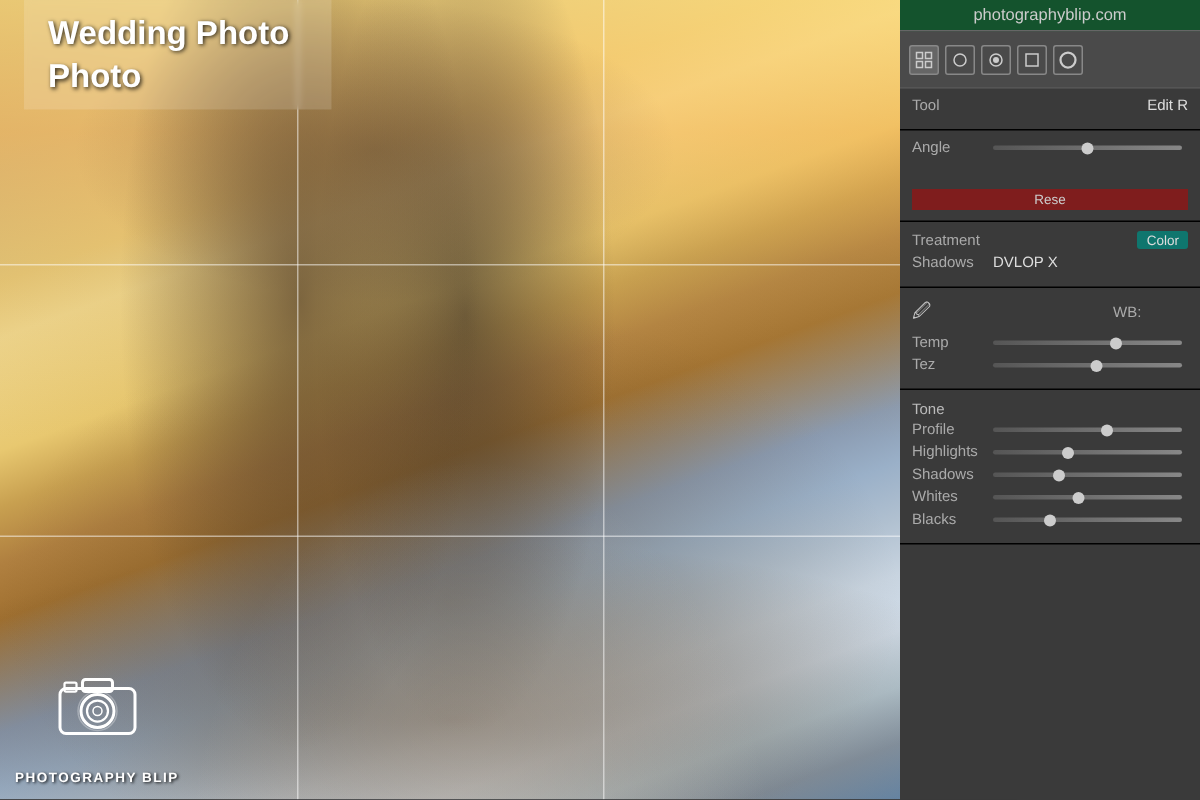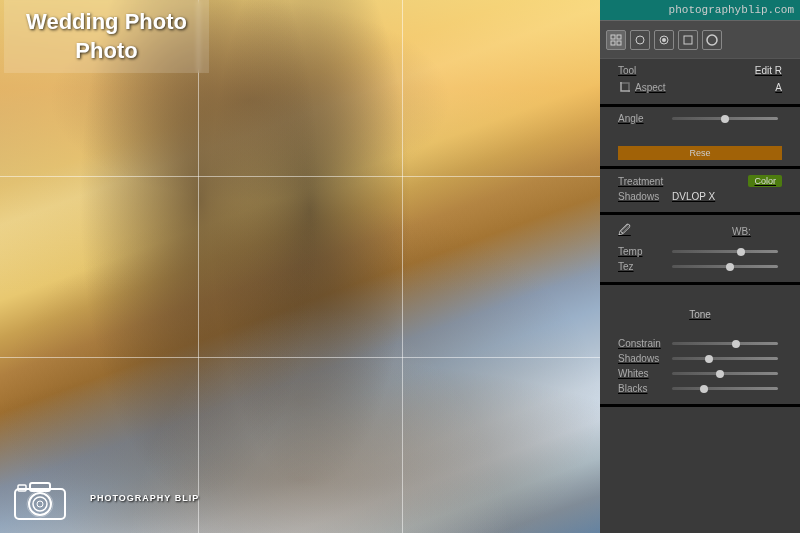--- a/index.html
+++ b/index.html
@@ -99,43 +99,42 @@
       position: absolute;
       top: 0; bottom: 0;
       width: 1px;
       background: rgba(255,255,255,0.5);
     }
 
     
     .title-overlay {
       position: absolute;
       top: 0;
-      left: 4px;
+      left: 16px;
       background: rgba(255,255,255,0.15);
       backdrop-filter: blur(2px);
       padding: 8px 16px;
       min-width: 205px;
-      text-align: center;
     }
 
     .title-text {
       color: white;
       font-size: 22px;
       font-weight: bold;
       text-shadow: 1px 1px 3px rgba(0,0,0,0.8);
       line-height: 1.3;
     }
 
     
     .logo-area {
       position: absolute;
       bottom: 10px;
       left: 10px;
       display: flex;
-      flex-direction: row;
+      flex-direction: column;
       align-items: center;
       gap: 20px;
     }
 
     .logo-icon {
       width: 60px;
       height: 50px;
     }
 
     .logo-text {
@@ -176,23 +175,22 @@
       align-items: center;
       justify-content: center;
       cursor: pointer;
     }
 
     .tool-icon.active {
       background: #666;
     }
 
     .panel-section {
-      padding: 6px 18px;
-      border-bottom: 3px solid #000000;
-      text-decoration: underline;
+      padding: 6px 8px;
+      border-bottom: 1px solid #000000;
     }
 
     .panel-row {
       display: flex;
       align-items: center;
       justify-content: space-between;
       margin-bottom: 4px;
       font-size: 10px;
       color: #ccc;
     }
@@ -253,51 +251,51 @@
       background: #555;
       color: #ddd;
       font-size: 9px;
       padding: 1px 6px;
       border: none;
       cursor: pointer;
       border-radius: 2px;
     }
 
     .treatment-btn.active {
-      background: #4d7c0f;
+      background: #0f766e;
     }
 
     .profile-row {
       display: flex;
       align-items: center;
       gap: 4px;
       margin-bottom: 4px;
     }
 
     .reset-btn {
-      background: #a16207;
+      background: #7f1d1d;
       color: #ccc;
       font-size: 9px;
       padding: 2px 8px;
       border: none;
       cursor: pointer;
       width: 100%;
       margin-top: 18px;
     }
 
     .eyedropper-icon {
       font-size: 12px;
       color: #ccc;
     }
 
     .tone-section {
-      text-align: center;
+      text-align: left;
       font-size: 10px;
       color: #bbb;
-      margin: 18px 0;
+      margin: 2px 0;
     }
   </style>
 </head>
 <body>
 
 <div class="photo-area">
   <div class="photo-bg">
     <div class="sky-glow"></div>
     <div class="couple-overlay"></div>
     <div class="veil-overlay"></div>
@@ -331,21 +329,21 @@
       <rect x="8" y="12" width="8" height="6" rx="1" fill="none" stroke="white" stroke-width="1.5"></rect>
 
       <circle cx="30" cy="31" r="13" fill="none" stroke="rgba(255,255,255,0.3)" stroke-width="1"></circle>
     </svg>
     <div class="logo-text">PHOTOGRAPHY BLIP</div>
   </div>
 </div>
 
 <div class="right-panel">
 
-  <div style="background:#0f766e; padding:4px 6px; text-align:right; font-size:11px; color:#ccc; border-bottom:1px solid #666;font-family:Liberation Mono, monospace;">
+  <div style="background:#14532d; padding:4px 6px; text-align:center; font-size:11px; color:#ccc; border-bottom:1px solid #666;">
     <span>photographyblip.com</span>
   </div>
 
   <div class="panel-header">
     <div class="tool-icon active">
       <svg width="12" height="12" viewBox="0 0 12 12">
         <rect x="1" y="1" width="4" height="4" fill="none" stroke="#ccc" stroke-width="1"></rect>
         <rect x="7" y="1" width="4" height="4" fill="none" stroke="#ccc" stroke-width="1"></rect>
         <rect x="1" y="7" width="4" height="4" fill="none" stroke="#ccc" stroke-width="1"></rect>
         <rect x="7" y="7" width="4" height="4" fill="none" stroke="#ccc" stroke-width="1"></rect>
@@ -372,30 +370,20 @@
         <circle cx="6" cy="6" r="5" fill="none" stroke="#ccc" stroke-width="1.5"></circle>
       </svg>
     </div>
   </div>
 
   <div class="panel-section">
     <div class="panel-row">
       <span class="panel-label">Tool</span>
       <span class="panel-value">Edit R</span>
     </div>
-    <div class="panel-row">
-      <span style="display:flex;align-items:center;gap:3px;">
-        <svg width="14" height="14" viewBox="0 0 14 14">
-          <path d="M3 2v9h9" fill="none" stroke="#aaa" stroke-width="1.5"></path>
-          <path d="M2 3h9v9" fill="none" stroke="#aaa" stroke-width="1.5" opacity="0.5"></path>
-        </svg>
-        <span class="panel-label">Aspect</span>
-      </span>
-      <span class="panel-value">A</span>
-    </div>
   </div>
 
   <div class="panel-section">
     <div class="panel-row">
       <span class="panel-label">Angle</span>
       <div class="slider-track">
         <div class="slider-thumb" style="left: 50%"></div>
       </div>
     </div>
     <button class="reset-btn">Rese</button>
@@ -427,26 +415,32 @@
       <span class="panel-label">Tez</span>
       <div class="slider-track">
         <div class="slider-thumb" style="left: 55%"></div>
       </div>
     </div>
   </div>
 
   <div class="panel-section">
     <div class="tone-section">Tone</div>
     <div class="panel-row">
-      <span class="panel-label">Constrain</span>
+      <span class="panel-label">Profile</span>
       <div class="slider-track">
         <div class="slider-thumb" style="left: 60%"></div>
       </div>
     </div>
     <div class="panel-row">
+      <span class="panel-label">Highlights</span>
+      <div class="slider-track">
+        <div class="slider-thumb" style="left: 40%"></div>
+      </div>
+    </div>
+    <div class="panel-row">
       <span class="panel-label">Shadows</span>
       <div class="slider-track">
         <div class="slider-thumb" style="left: 35%"></div>
       </div>
     </div>
     <div class="panel-row">
       <span class="panel-label">Whites</span>
       <div class="slider-track">
         <div class="slider-thumb" style="left: 45%"></div>
       </div>

